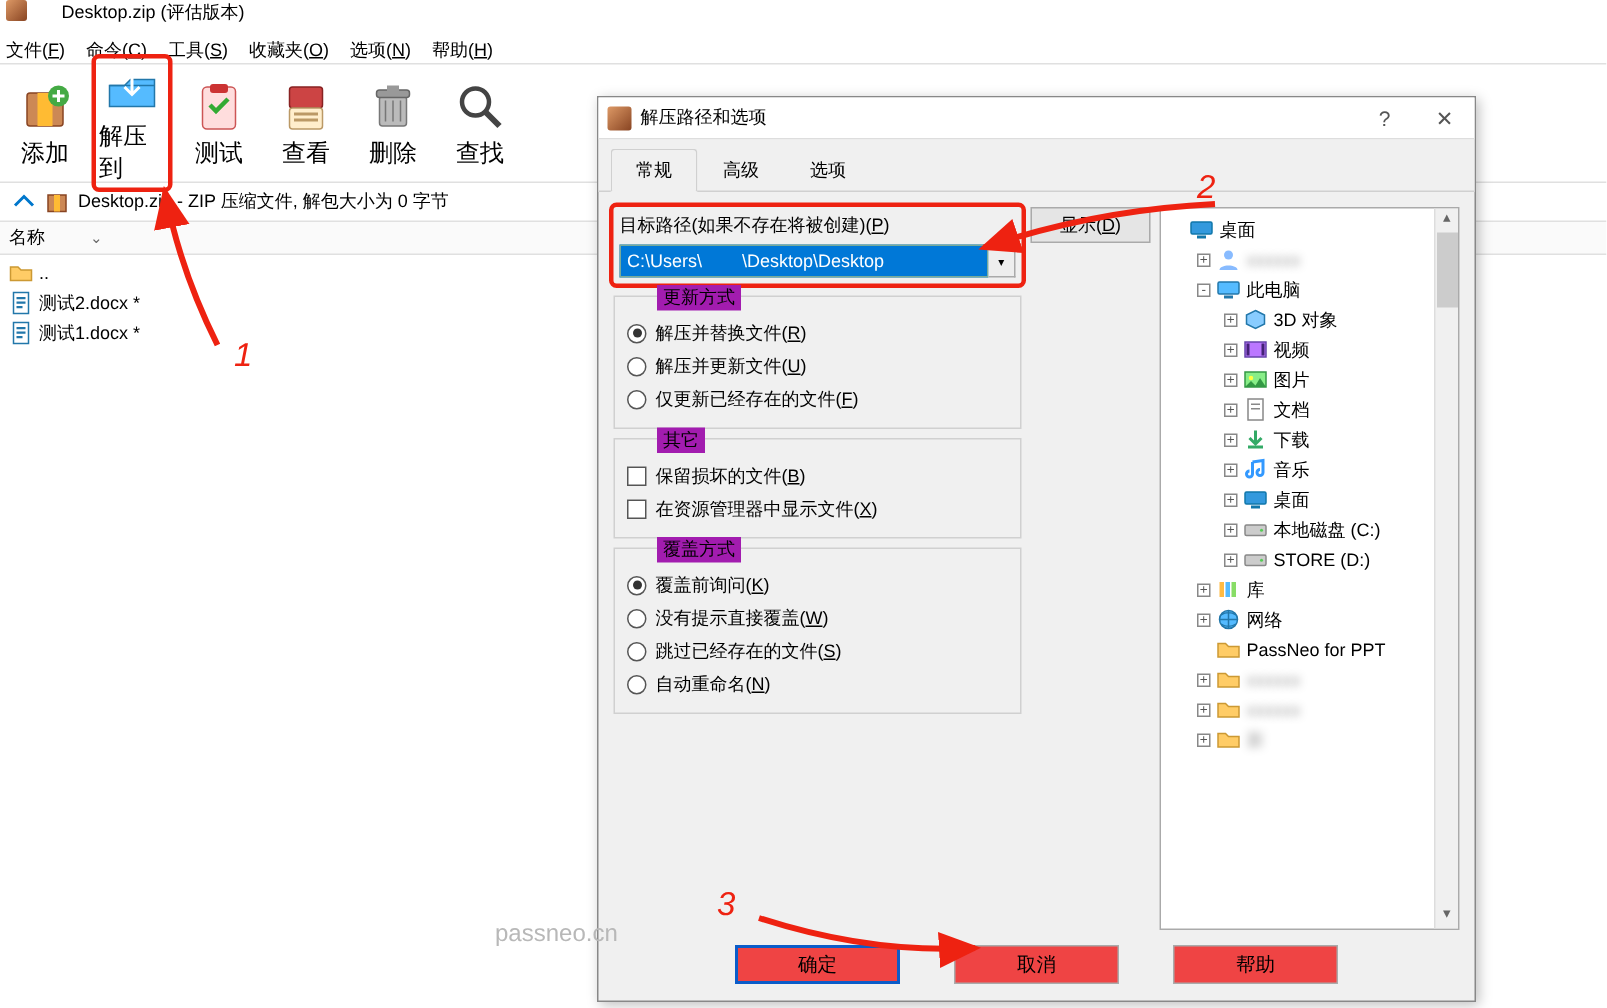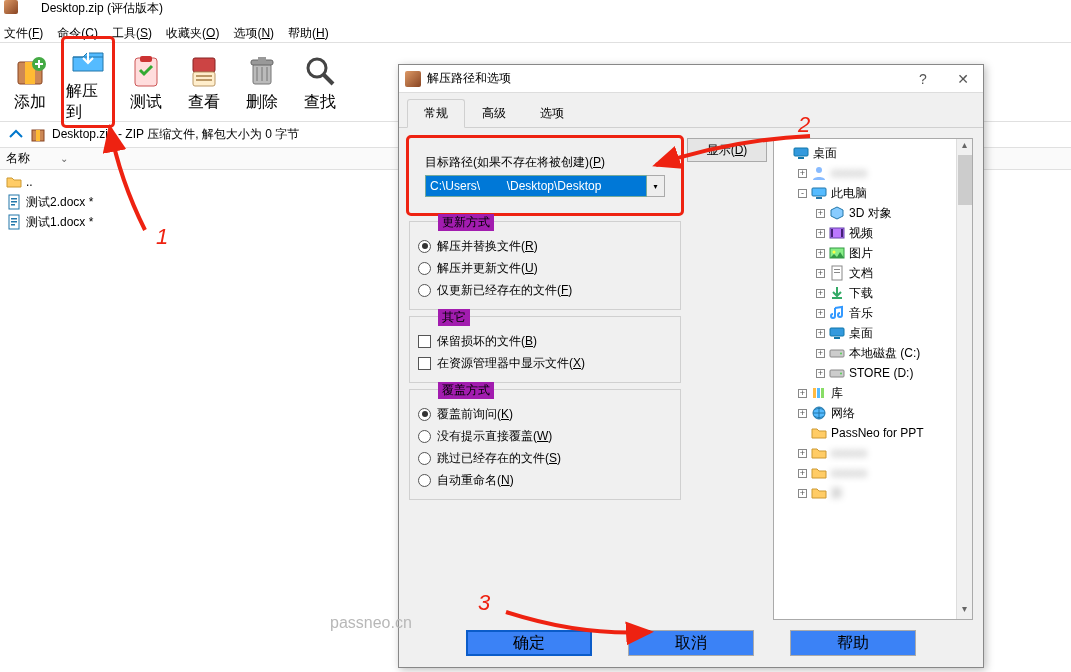--- a/index.html
+++ b/index.html
@@ -33,21 +33,21 @@
 .dlg-title { height: 28px; display: flex; align-items: center; padding-left: 6px; background: #fff; border-bottom: 1px solid #ddd; }
 .dlg-title .dlg-icon { width: 16px; height: 16px; background: linear-gradient(135deg,#d96,#842); border-radius: 2px; }
 .dlg-title .dlg-text { margin-left: 6px; flex: 1; }
 .dlg-title .dlg-help,.dlg-title .dlg-close { width: 40px; height: 100%; display: flex; align-items: center; justify-content: center; font-size: 14px; color: #555; cursor: pointer; }
 .tab-strip { display: flex; padding: 6px 8px 0 8px; gap: 0; border-bottom: 1px solid #d0d0d0; background: #f0f0f0; }
 .tab { padding: 5px 16px; border: 1px solid transparent; border-bottom: none; cursor: pointer; font-size: 12px; }
 .tab.active { background: #f0f0f0; border-color: #d0d0d0; border-bottom: 1px solid #f0f0f0; margin-bottom: -1px; border-radius: 3px 3px 0 0; }
 .dlg-body { display: flex; padding: 10px 10px 0 10px; gap: 6px; height: calc(100% - 28px - 34px - 48px); }
 .dlg-left { flex: 0 0 272px; display: flex; flex-direction: column; gap: 6px; }
 .target-row { display: flex; flex-direction: column; gap: 4px; }
-.target-row.boxed { outline: 3px solid #e21; padding: 16px; border-radius: 2px; }
+.target-row.boxed { outline: 3px solid #e21; padding: 4px; border-radius: 2px; }
 .target-combo { height: 22px; display: flex; align-items: center; }
 .target-input { flex: 1; height: 100%; border: 1px solid #7a9; background: #0078d7; color: #fff; padding: 0 4px; font-size: 12px; }
 .target-dd { width: 18px; height: 100%; border: 1px solid #aaa; border-left: none; background: #eee; display: flex; align-items: center; justify-content: center; font-size: 8px; }
 .fieldset { border: 1px solid #d0d0d0; padding: 6px 8px 8px 8px; }
 .fieldset > .legend { margin-top: -14px; background: #a21caf; padding: 0 4px; width: fit-content; font-size: 12px; margin-bottom: 4px; margin-left: 20px; }
 .radio-row,.check-row { display: flex; align-items: center; gap: 6px; height: 22px; font-size: 12px; }
 .radio { width: 13px; height: 13px; border: 1px solid #555; border-radius: 50%; background: #fff; display: flex; align-items: center; justify-content: center; }
 .radio.checked::after { content:""; width: 6px; height: 6px; background: #333; border-radius: 50%; }
 .check { width: 13px; height: 13px; border: 1px solid #555; background: #fff; }
 .save-btn { height: 24px; border: 1px solid #aaa; background: #e5e5e5; width: 100%; font-size: 12px; }
@@ -56,21 +56,21 @@
 .small-btn { height: 24px; border: 1px solid #aaa; background: #e5e5e5; padding: 0 10px; font-size: 12px; min-width: 80px; }
 .tree-box { flex: 1; border: 1px solid #aaa; background: #fff; overflow: auto; padding: 4px 2px; }
 .tree-row { height: 20px; display: flex; align-items: center; font-size: 12px; gap: 4px; white-space: nowrap; }
 .tree-expander { width: 9px; height: 9px; border: 1px solid #888; font-size: 9px; line-height: 7px; text-align: center; color: #555; background: #fff; }
 .tree-spacer { width: 9px; height: 9px; }
 .tree-icon { width: 16px; height: 16px; display: inline-flex; align-items: center; justify-content: center; }
 .scroll-stub { position: absolute; right: 0; top: 0; width: 16px; height: 100%; background: #f0f0f0; border-left: 1px solid #ddd; display: flex; flex-direction: column; }
 .scroll-stub .arrow { height: 16px; text-align: center; font-size: 10px; color: #666; }
 .scroll-stub .thumb { width: 14px; margin: 0 auto; background: #ccc; height: 50px; }
 .dlg-footer { position: absolute; left: 0; right: 0; bottom: 0; height: 48px; display: flex; align-items: center; justify-content: center; gap: 36px; padding: 0 20px; }
-.dlg-btn { height: 26px; width: 126px; border: 1px solid #aaa; background: #3b82f6; font-size: 16px; }
+.dlg-btn { height: 26px; width: 110px; border: 1px solid #aaa; background: #ef4444; font-size: 13px; }
 .dlg-btn.primary { border: 2px solid #0b5cc9; }
 
 
 .annot { position: absolute; color: #e21; font-size: 22px; font-weight: 400; font-style: italic; pointer-events: none; }
 .arrow-svg { position: absolute; pointer-events: none; }
 .watermark { position: absolute; color: #b8b8b8; font-size: 16px; pointer-events: none; }
 .blur { color: transparent; text-shadow: 0 0 6px #999; }
 
 u { text-decoration: underline; }
 </style>

